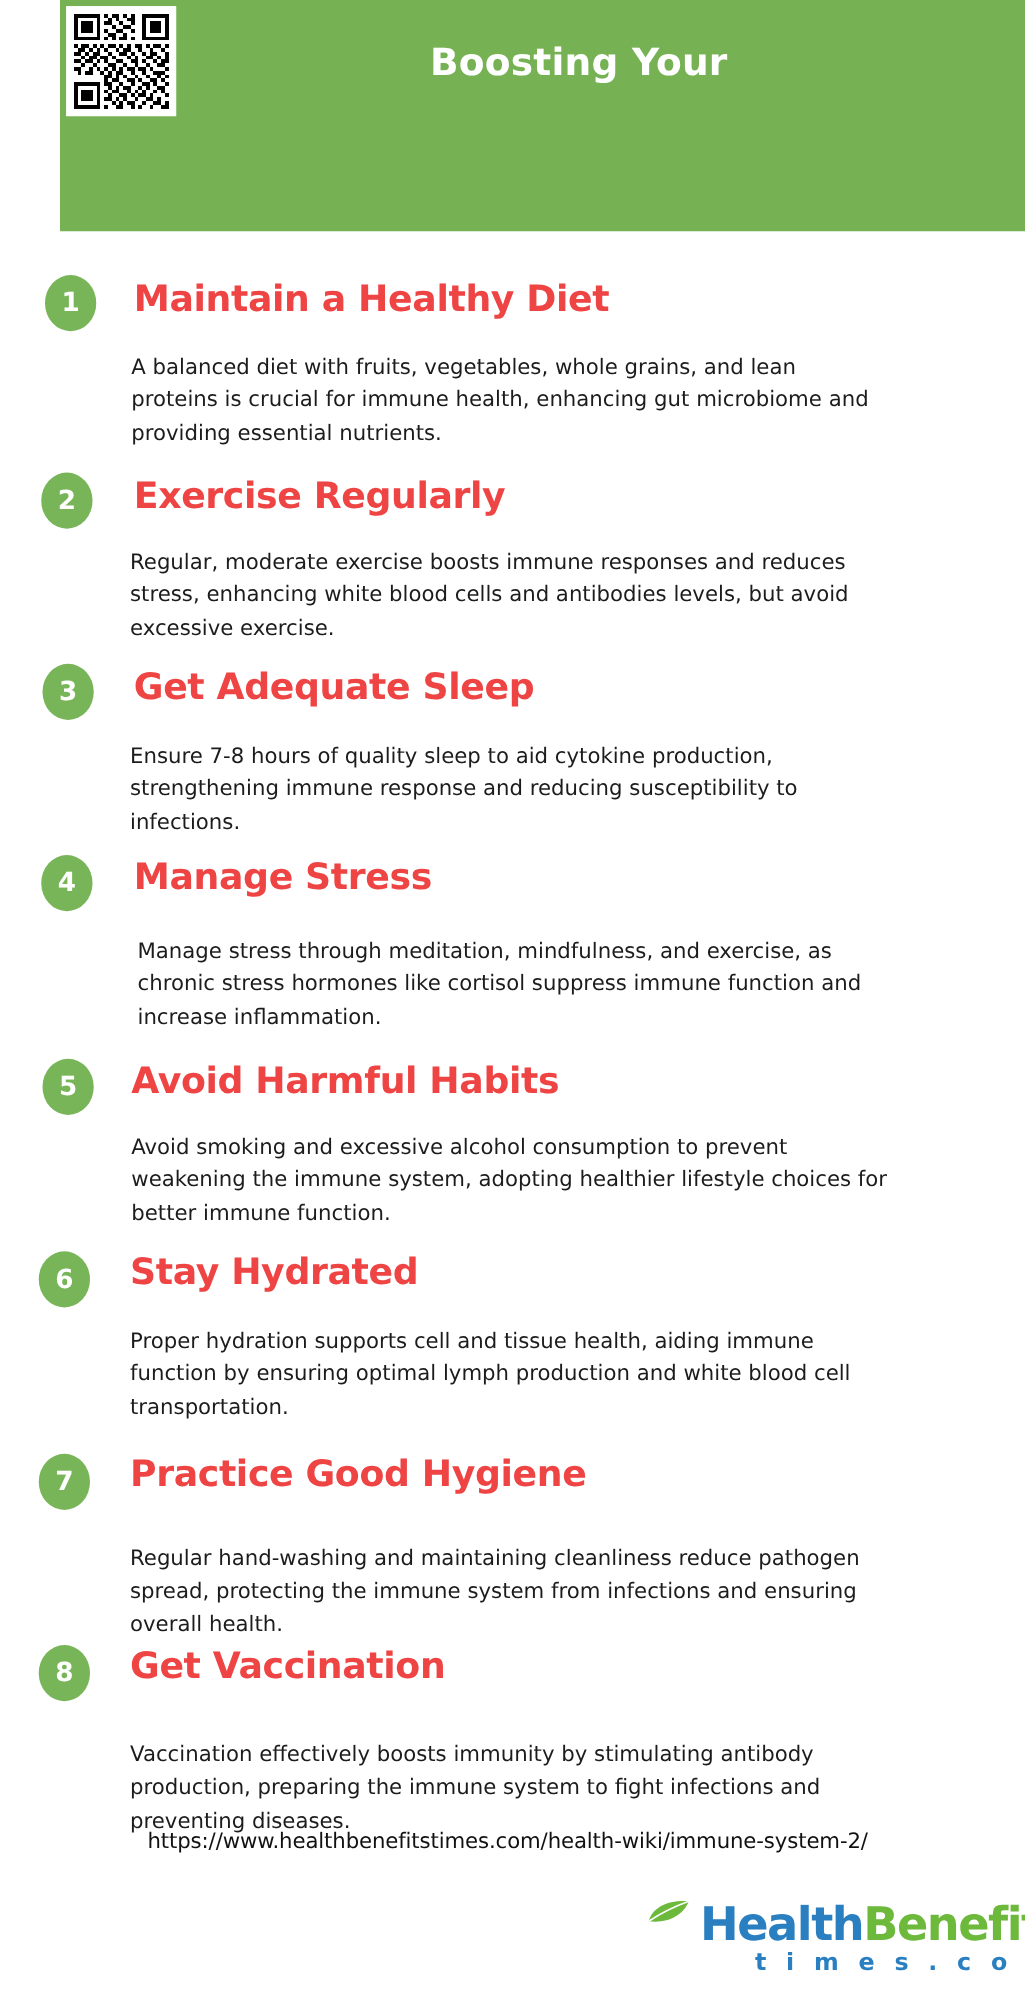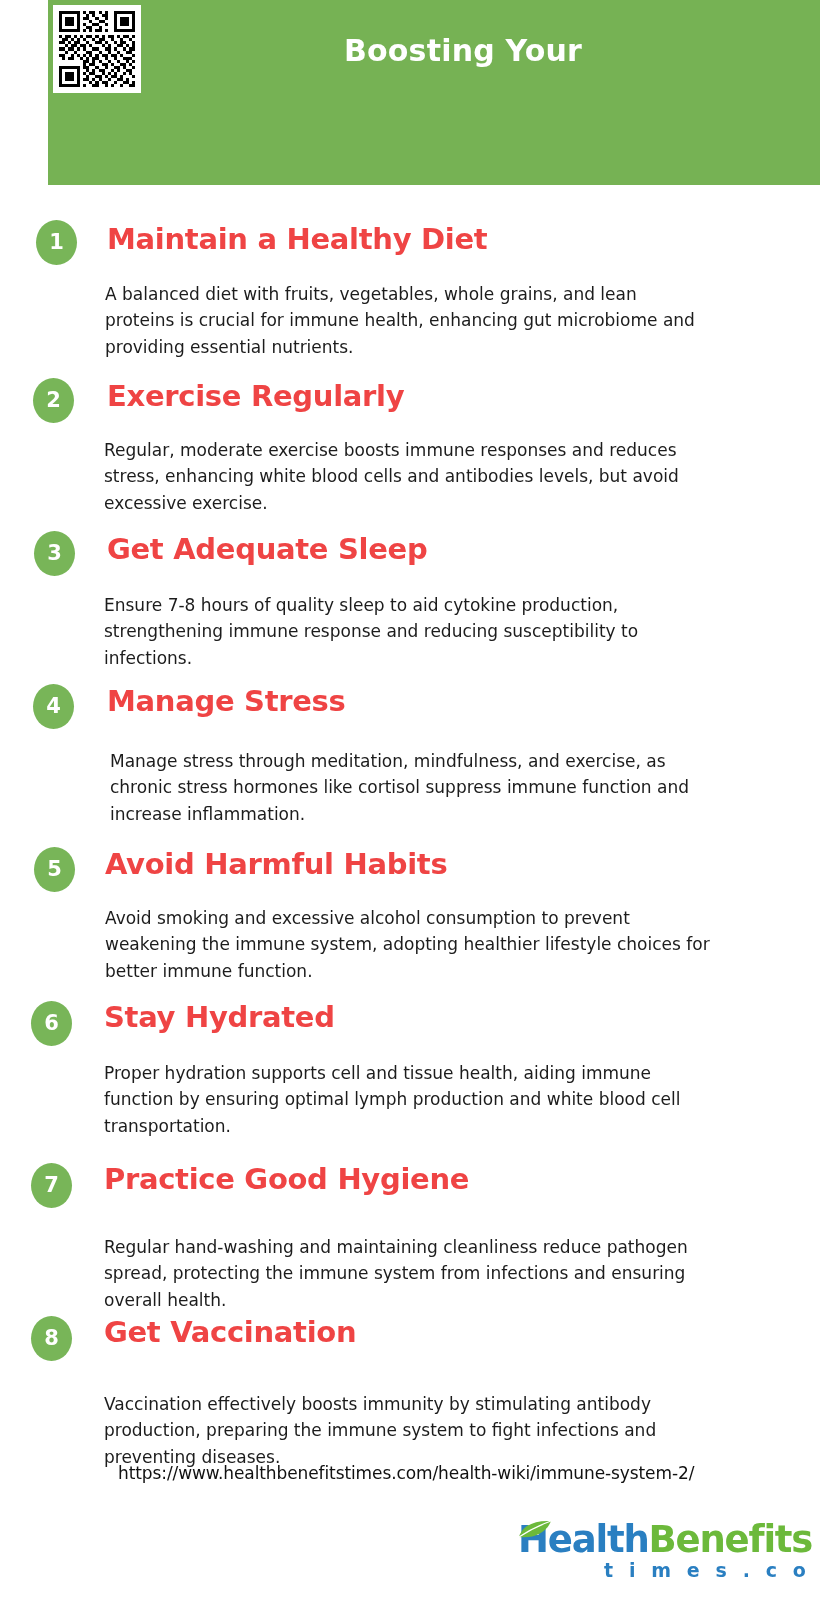--- a/index.html
+++ b/index.html
@@ -130,21 +130,21 @@
   }
   .logo-row1 {
     position: absolute;
     left: 0;
     top: 0;
     font-size: 37px;
     font-weight: 700;
     line-height: 1;
     white-space: nowrap;
   }
-  .logo-health { color: #2a7fc1; letter-spacing: -1.2px; }
+  .logo-health { color: #2a7fc1; letter-spacing: -1.2px; margin-left: 42px; }
   .logo-benefits { color: #6cb93b; letter-spacing: -1.2px; }
   .logo-row2 {
     position: absolute;
     left: 86px;
     top: 40px;
     font-size: 19px;
     font-weight: 700;
     color: #2a7fc1;
     letter-spacing: 4.6px;
     line-height: 1;

